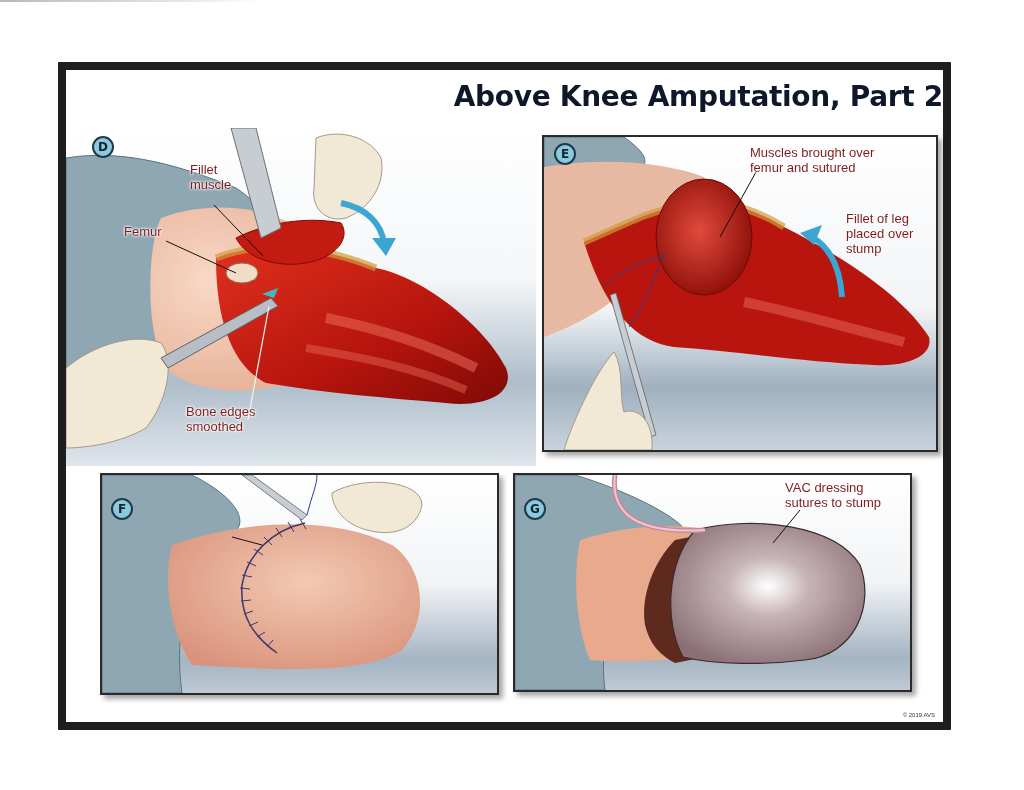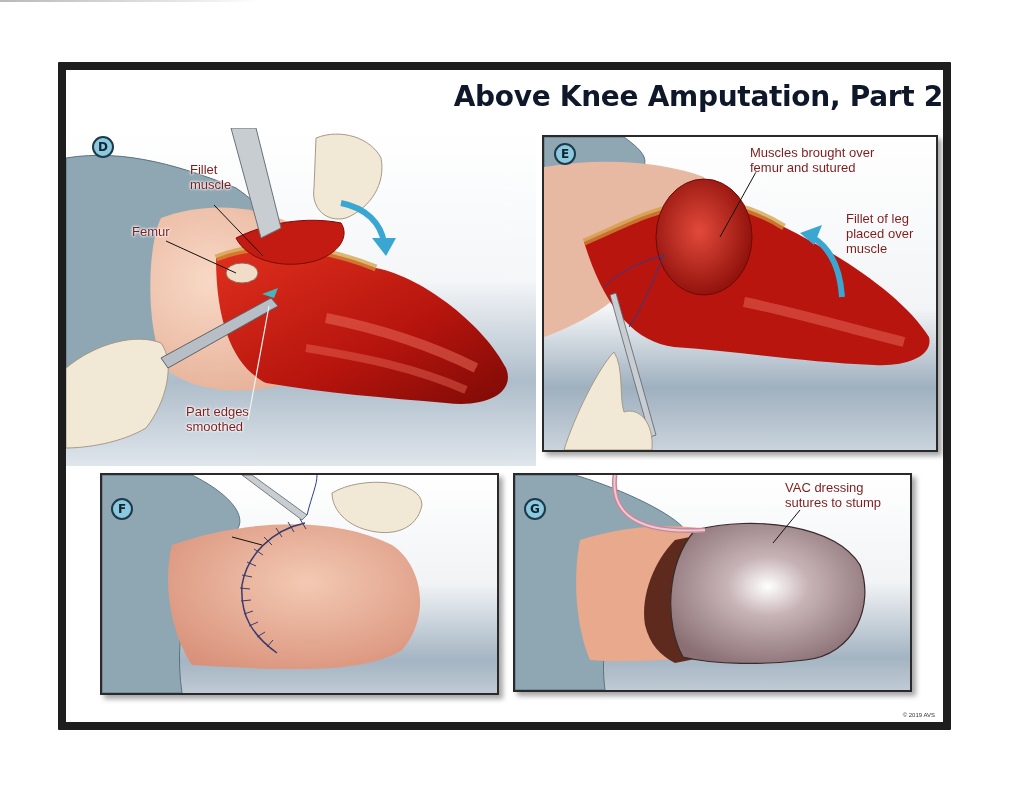--- a/index.html
+++ b/index.html
@@ -139,22 +139,22 @@
 
       <polygon points="196,166 212,160 208,170" fill="#45b5c0"></polygon>
 
       <line x1="148" y1="77" x2="197" y2="128" stroke="#111" stroke-width="1"></line>
       <line x1="100" y1="113" x2="170" y2="145" stroke="#111" stroke-width="1"></line>
       <line x1="203" y1="178" x2="182" y2="292" stroke="#f2f2f2" stroke-width="1.2"></line>
     </svg>
     <div class="badge" style="left:26px; top:8px;">D</div>
     <div class="label" style="left:124px; top:34px;">Fillet
 muscle</div>
-    <div class="label" style="left:66px; top:96px;">Femur</div>
-    <div class="label" style="left:120px; top:276px;">Part edges
+    <div class="label" style="left:58px; top:96px;">Femur</div>
+    <div class="label" style="left:120px; top:276px;">Bone edges
 smoothed</div>
   </div>
 
   <div class="panel bordered" style="left:476px; top:65px; width:392px; height:313px;">
     <svg viewBox="0 0 392 313" preserveAspectRatio="none">
       <defs>
         <linearGradient id="eBg" x1="0" y1="0" x2="0" y2="1">
           <stop offset="0" stop-color="#ffffff"></stop>
           <stop offset="0.55" stop-color="#f2f4f6"></stop>
           <stop offset="0.8" stop-color="#9fb0bf"></stop>
@@ -184,21 +184,21 @@
       <path d="M298,160 C296,130 285,110 268,100" stroke="#3aa7d3" stroke-width="6" fill="none"></path>
       <polygon points="256,96 278,88 270,108" fill="#3aa7d3"></polygon>
 
       <line x1="212" y1="35" x2="176" y2="100" stroke="#111" stroke-width="1"></line>
     </svg>
     <div class="badge" style="left:10px; top:6px;">E</div>
     <div class="label" style="left:206px; top:8px;">Muscles brought over
 femur and sutured</div>
     <div class="label" style="left:302px; top:74px;">Fillet of leg
 placed over
-muscle</div>
+stump</div>
   </div>
 
   <div class="panel bordered" style="left:34px; top:403px; width:395px; height:218px;">
     <svg viewBox="0 0 395 218" preserveAspectRatio="none">
       <defs>
         <linearGradient id="fBg" x1="0" y1="0" x2="0" y2="1">
           <stop offset="0" stop-color="#ffffff"></stop>
           <stop offset="0.5" stop-color="#f1f3f5"></stop>
           <stop offset="0.85" stop-color="#a4b4c2"></stop>
           <stop offset="1" stop-color="#bfcad4"></stop>

